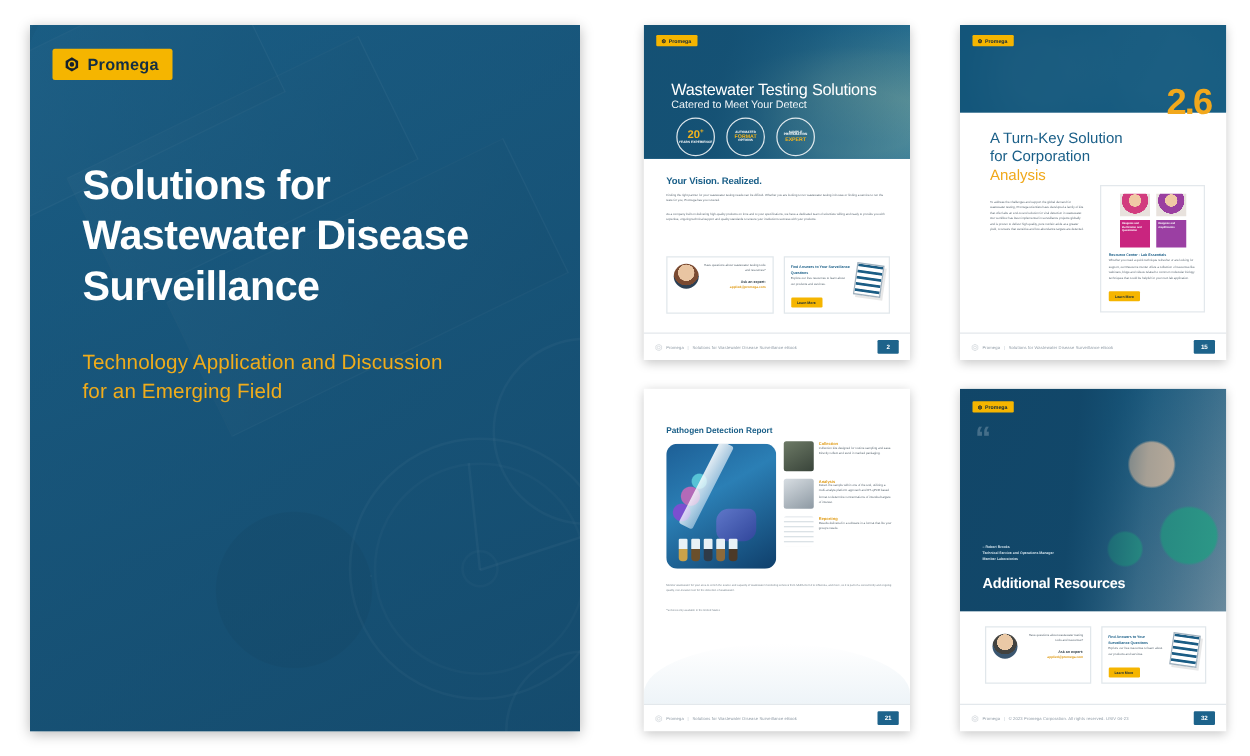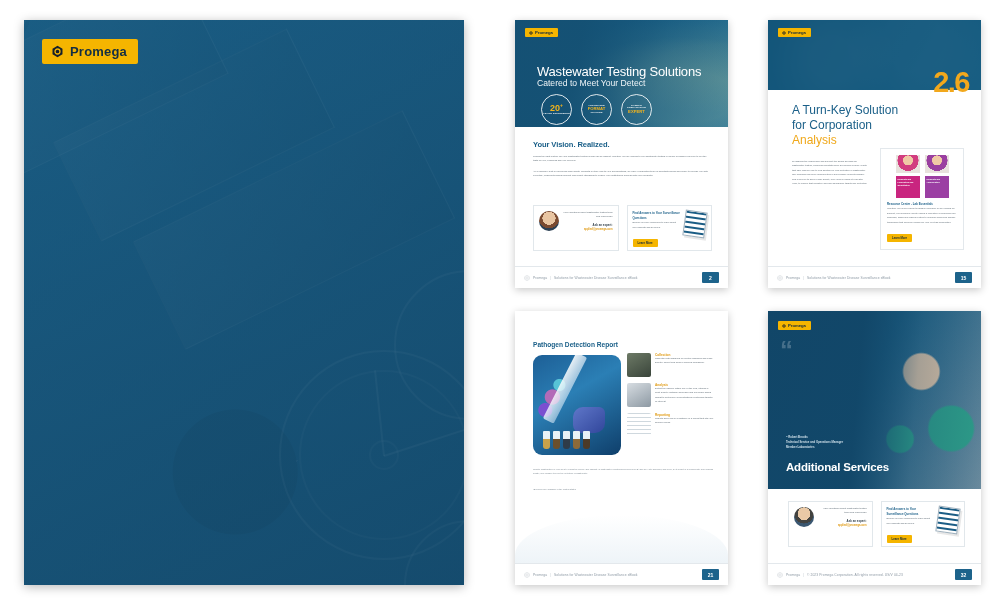--- a/index.html
+++ b/index.html
@@ -243,20 +243,27 @@
     <div class="cover-tint"></div>
 
     <div class="cover-logo">
       <svg class="pmark" viewBox="0 0 24 24">
         <path d="M12 1.6 21.2 6.9v10.2L12 22.4 2.8 17.1V6.9z" fill="#16202b"></path>
         <circle cx="12" cy="12" r="4.6" fill="none" stroke="#f5b500" stroke-width="2.4"></circle>
       </svg>
       <span>Promega</span>
     </div>
 
+    <div class="cover-body">
+      <div class="cover-title">Solutions for
+Wastewater Disease
+Surveillance</div>
+      <div class="cover-sub">Technology Application and Discussion
+for an Emerging Field</div>
+    </div>
   </div>
 
   <div class="page p-tm">
     <div class="tm-hero">
       <div class="tm-hero-img"></div>
       <div class="tm-hero-shade"></div>
     </div>
     <div class="tm-logo">
       <svg class="pmark" viewBox="0 0 24 24">
         <path d="M12 1.6 21.2 6.9v10.2L12 22.4 2.8 17.1V6.9z" fill="#16202b"></path>
@@ -438,21 +445,21 @@
       <svg class="pmark" viewBox="0 0 24 24">
         <path d="M12 1.6 21.2 6.9v10.2L12 22.4 2.8 17.1V6.9z" fill="#16202b"></path>
         <circle cx="12" cy="12" r="4.6" fill="none" stroke="#f5b500" stroke-width="2.6"></circle>
       </svg>
       <span>Promega</span>
     </div>
     <div class="br-quotemark">“</div>
     <div class="br-attrib">– Robert Brooks
   Technical Service and Operations Manager
   Member Laboratories</div>
-    <div class="br-addl">Additional Services</div>
+    <div class="br-addl">Additional Resources</div>
 
     <div class="br-cards">
       <div class="tm-card">
         <div class="avatar male"></div>
         <div class="tm-card-txt">
           <div class="micro rt">Have questions about wastewater testing tools and resources?</div>
           <div class="micro-b rt" style="color:#33404a;margin-top:3px">Ask an expert:</div>
           <div class="mail rt">applied@promega.com</div>
         </div>
       </div>

